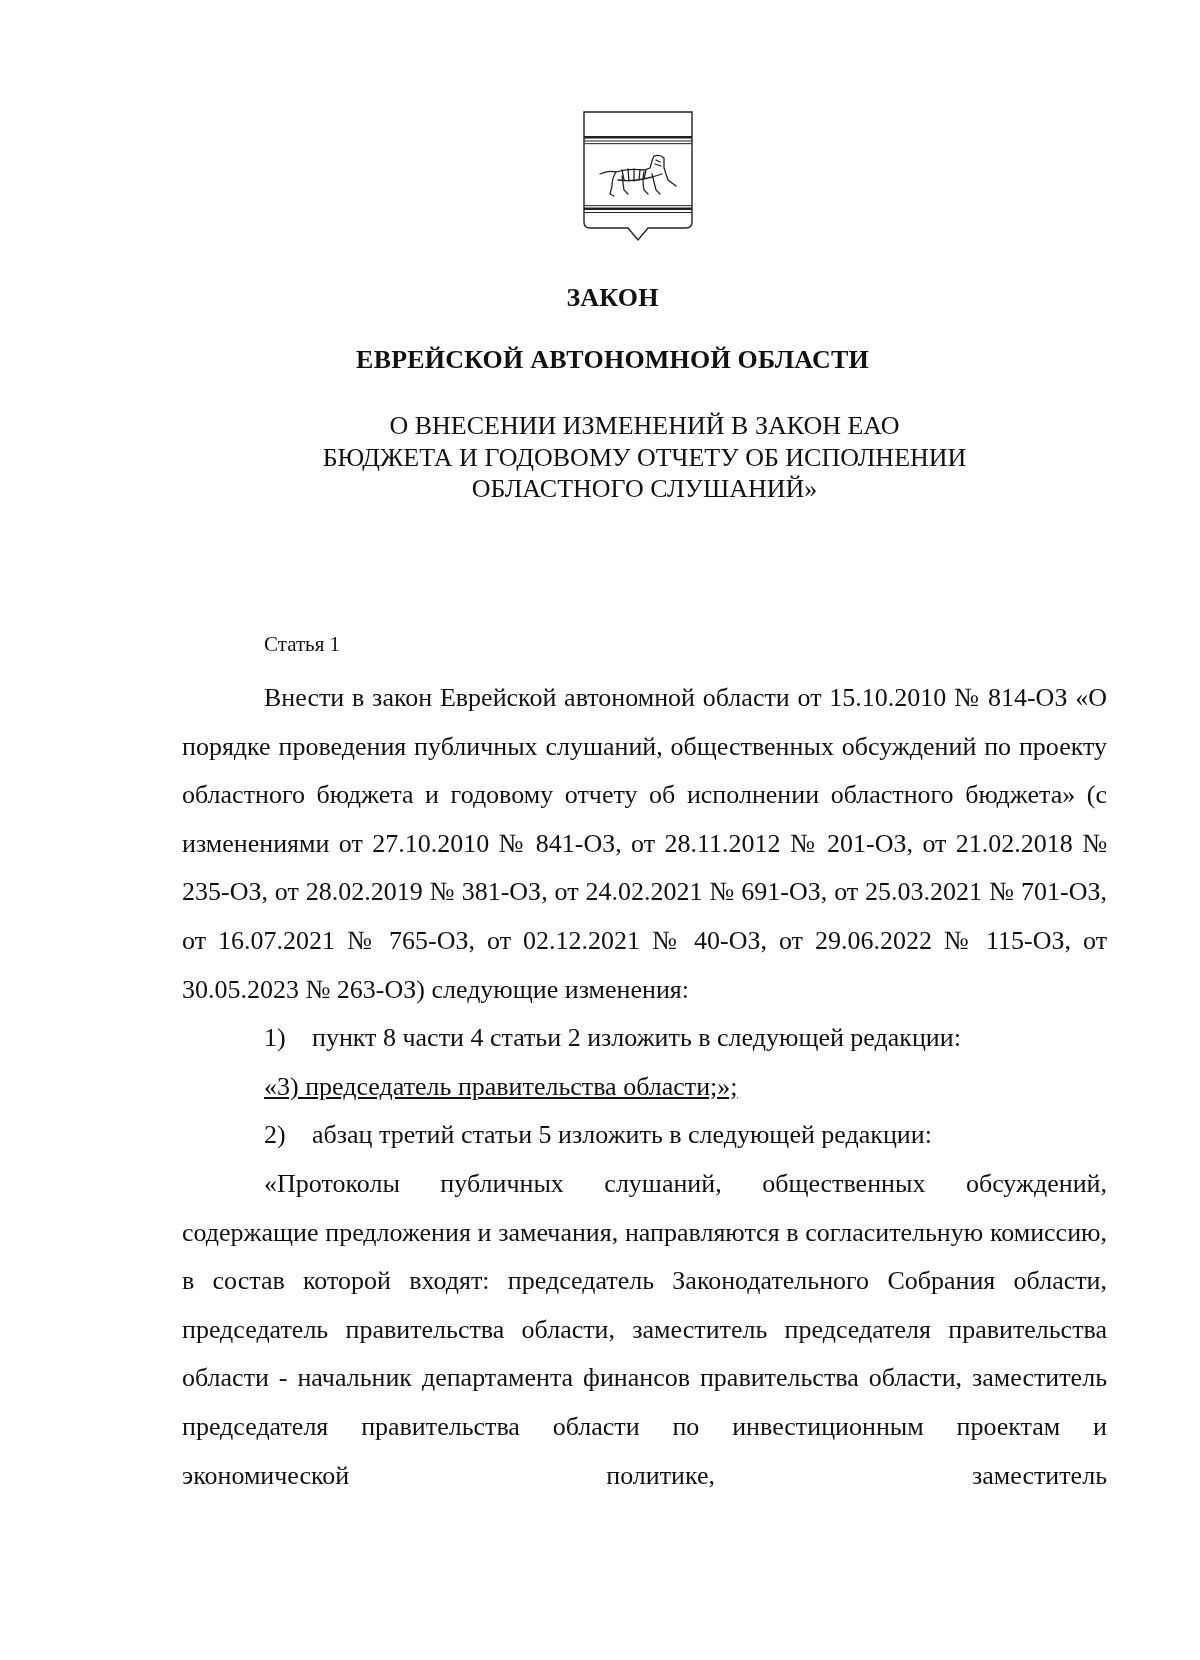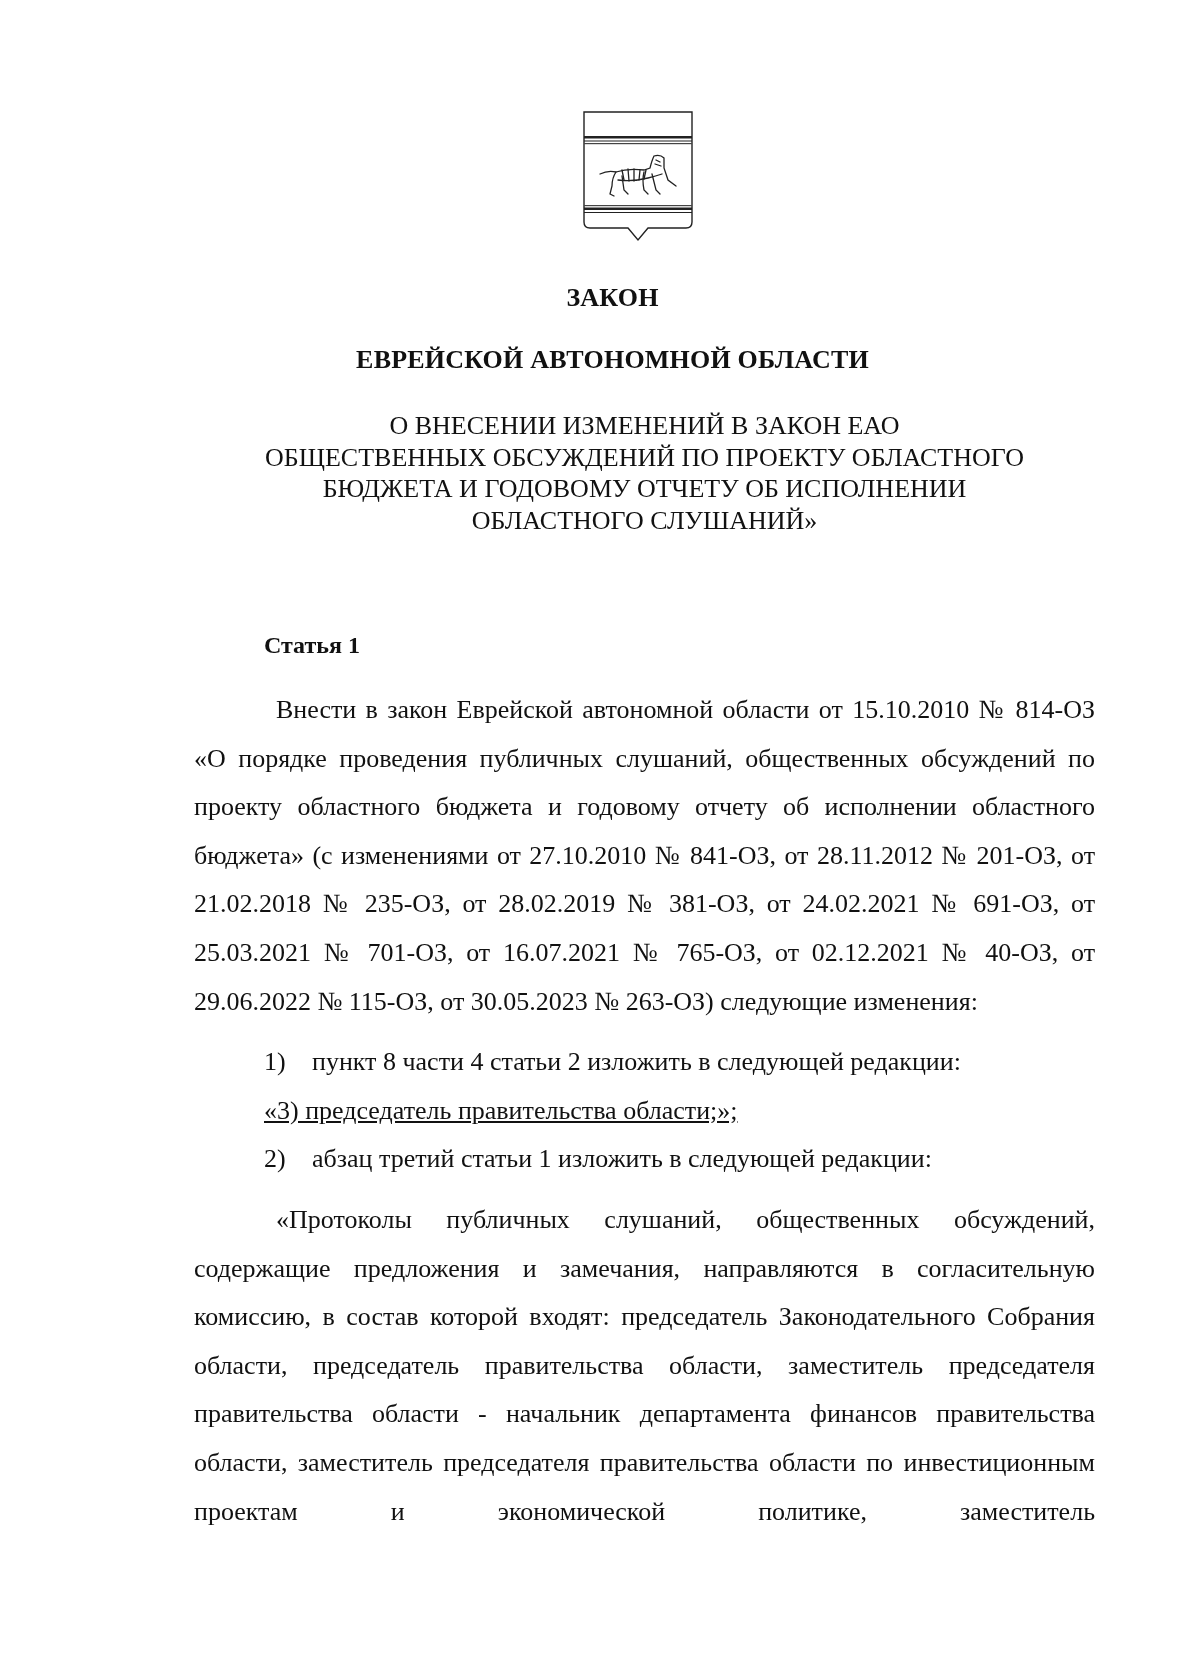--- a/index.html
+++ b/index.html
@@ -9,25 +9,25 @@
 
   .emblem { position: absolute; left: 582px; top: 110px; width: 112px; height: 134px; }
 
   .heading { position: absolute; left: 150px; width: 925px; text-align: center;
              font-weight: bold; font-size: 26px; letter-spacing: 0.2px; }
   .h-law { top: 283px; }
   .h-region { top: 345px; }
   .title-block { position: absolute; left: 182px; width: 925px; top: 410px;
                  text-align: center; font-weight: normal; font-size: 26px; line-height: 31.5px; }
 
-  .article-title { position: absolute; left: 264px; top: 632px; font-weight: bold; font-size: 24px; }
+  .article-title { position: absolute; left: 264px; top: 632px; font-weight: normal; font-size: 21px; }
 
   .body-text { position: absolute; left: 182px; width: 925px; top: 674px;
                font-size: 26px; line-height: 48.6px; }
-  .para { margin: 12px; text-align: justify; text-align-last: left; }
+  .para { margin: 0; text-align: justify; text-align-last: left; }
   .indent { text-indent: 82px; }
   .just-full { text-align-last: justify; }
   .list-item { margin: 0; padding-left: 82px; }
   .list-item .num { display: inline-block; width: 48px; }
   .quote-line { margin: 0; padding-left: 82px; text-decoration: underline; }
 </style>
 </head>
 <body>
 
 <div class="page">
@@ -49,33 +49,32 @@
       <path d="M36 70 Q50 72 66 68 Q74 66 80 64"></path>
       <path d="M40 60 L42 70 M46 59 L47 71 M52 59 L52 71 M58 60 L57 70 M64 60 L62 69 M74 50 L78 52 M73 54 L79 56"></path>
     </g>
   </svg>
 
   <div class="heading h-region">ЕВРЕЙСКОЙ АВТОНОМНОЙ ОБЛАСТИ</div>
   <div class="heading h-law">ЗАКОН</div>
 
   <div class="title-block">
     <div>О ВНЕСЕНИИ ИЗМЕНЕНИЙ В ЗАКОН ЕАО</div>
-    <div>ОБЩЕСТВЕННЫХ ОБСУЖДЕНИЙ ПО ПРОЕКТУ ОБЛАСТНОГО</div>
     <div>БЮДЖЕТА И ГОДОВОМУ ОТЧЕТУ ОБ ИСПОЛНЕНИИ</div>
     <div>ОБЛАСТНОГО СЛУШАНИЙ»</div>
   </div>
 
   <div class="article-title">Статья 1</div>
 
   <div class="body-text">
     <p class="para indent">Внести в закон Еврейской автономной области от 15.10.2010 № 814-ОЗ «О порядке проведения публичных слушаний, общественных обсуждений по проекту областного бюджета и годовому отчету об исполнении областного бюджета» (с изменениями от 27.10.2010 № 841-ОЗ, от 28.11.2012 № 201-ОЗ, от 21.02.2018 № 235-ОЗ, от 28.02.2019 № 381-ОЗ, от 24.02.2021 № 691-ОЗ, от 25.03.2021 № 701-ОЗ, от 16.07.2021 № 765-ОЗ, от 02.12.2021 № 40-ОЗ, от 29.06.2022 № 115-ОЗ, от 30.05.2023 № 263-ОЗ) следующие изменения:</p>
 
     <p class="list-item">
       <span class="num">1)</span><span>пункт 8 части 4 статьи 2  изложить в следующей редакции:</span>
     </p>
     <p class="quote-line">«3) председатель правительства области;»;</p>
 
     <p class="list-item">
-      <span class="num">2)</span><span>абзац третий статьи 1 изложить в следующей редакции:</span>
+      <span class="num">2)</span><span>абзац третий статьи 5 изложить в следующей редакции:</span>
     </p>
     <p class="para indent just-full">«Протоколы публичных слушаний, общественных обсуждений, содержащие предложения и замечания, направляются в согласительную комиссию, в состав которой входят: председатель Законодательного Собрания области, председатель правительства области, заместитель председателя правительства области - начальник департамента финансов правительства области, заместитель председателя правительства области по инвестиционным проектам и экономической политике, заместитель</p>
   </div>
 </div>
 
 </body></html>

